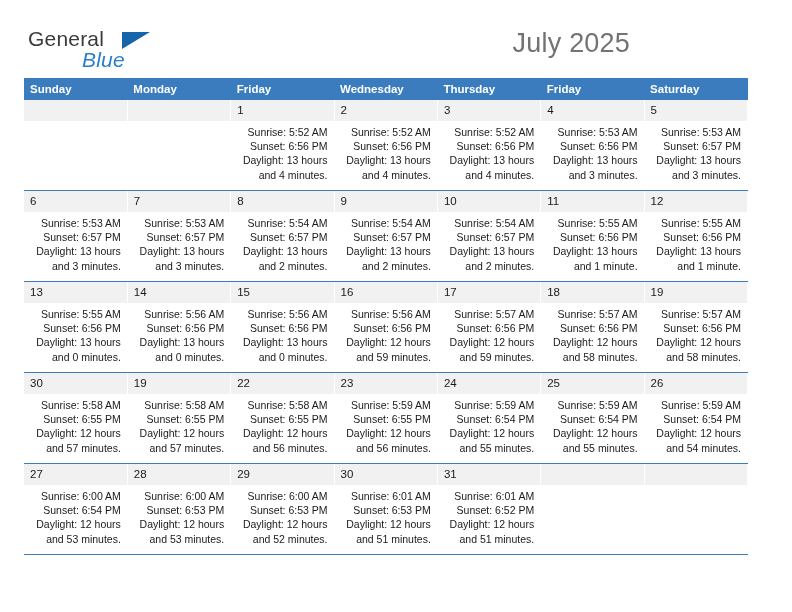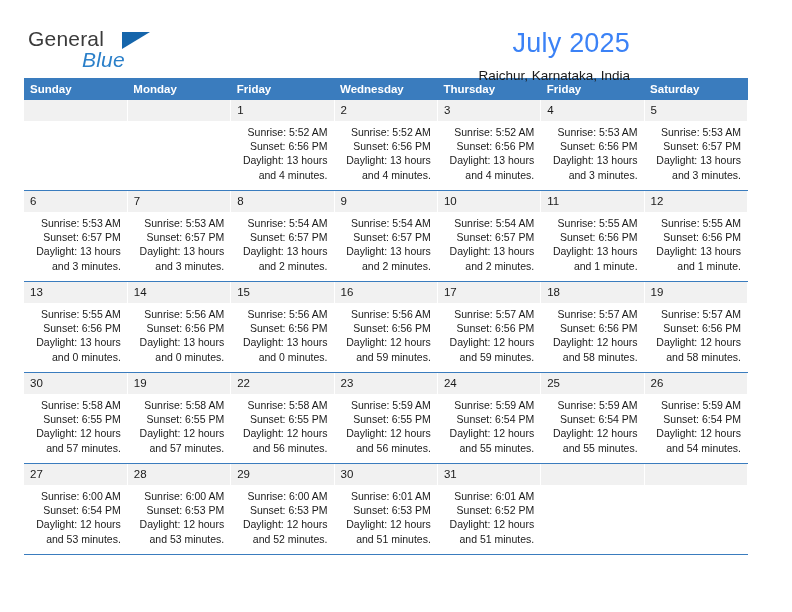--- a/index.html
+++ b/index.html
@@ -66,21 +66,21 @@
     border-right: 28px solid transparent;
   }
 
   .title-block {
     text-align: right;
     padding-right: 2px;
   }
   .cal-title {
     font-size: 27px;
     line-height: 32px;
-    color: #3b82f6;
+    color: #737373;
     font-weight: 400;
     letter-spacing: 0.2px;
   }
   .cal-subtitle {
     font-size: 13.5px;
     line-height: 20px;
     color: #1a1a1a;
     font-weight: 400;
     margin-top: 7px;
   }
@@ -151,21 +151,20 @@
   <div class="header">
 
     <div class="brand">
       <span class="brand-top">General</span>
       <span class="brand-flag"></span>
       <span class="brand-bottom">Blue</span>
     </div>
 
     <div class="title-block">
       <div class="cal-title">July 2025</div>
-      <div class="cal-subtitle">Raichur, Karnataka, India</div>
     </div>
 
   </div>
 
   <table class="calendar">
     <thead>
       <tr>
         <th>Sunday</th>
         <th>Monday</th>
         <th>Friday</th>

